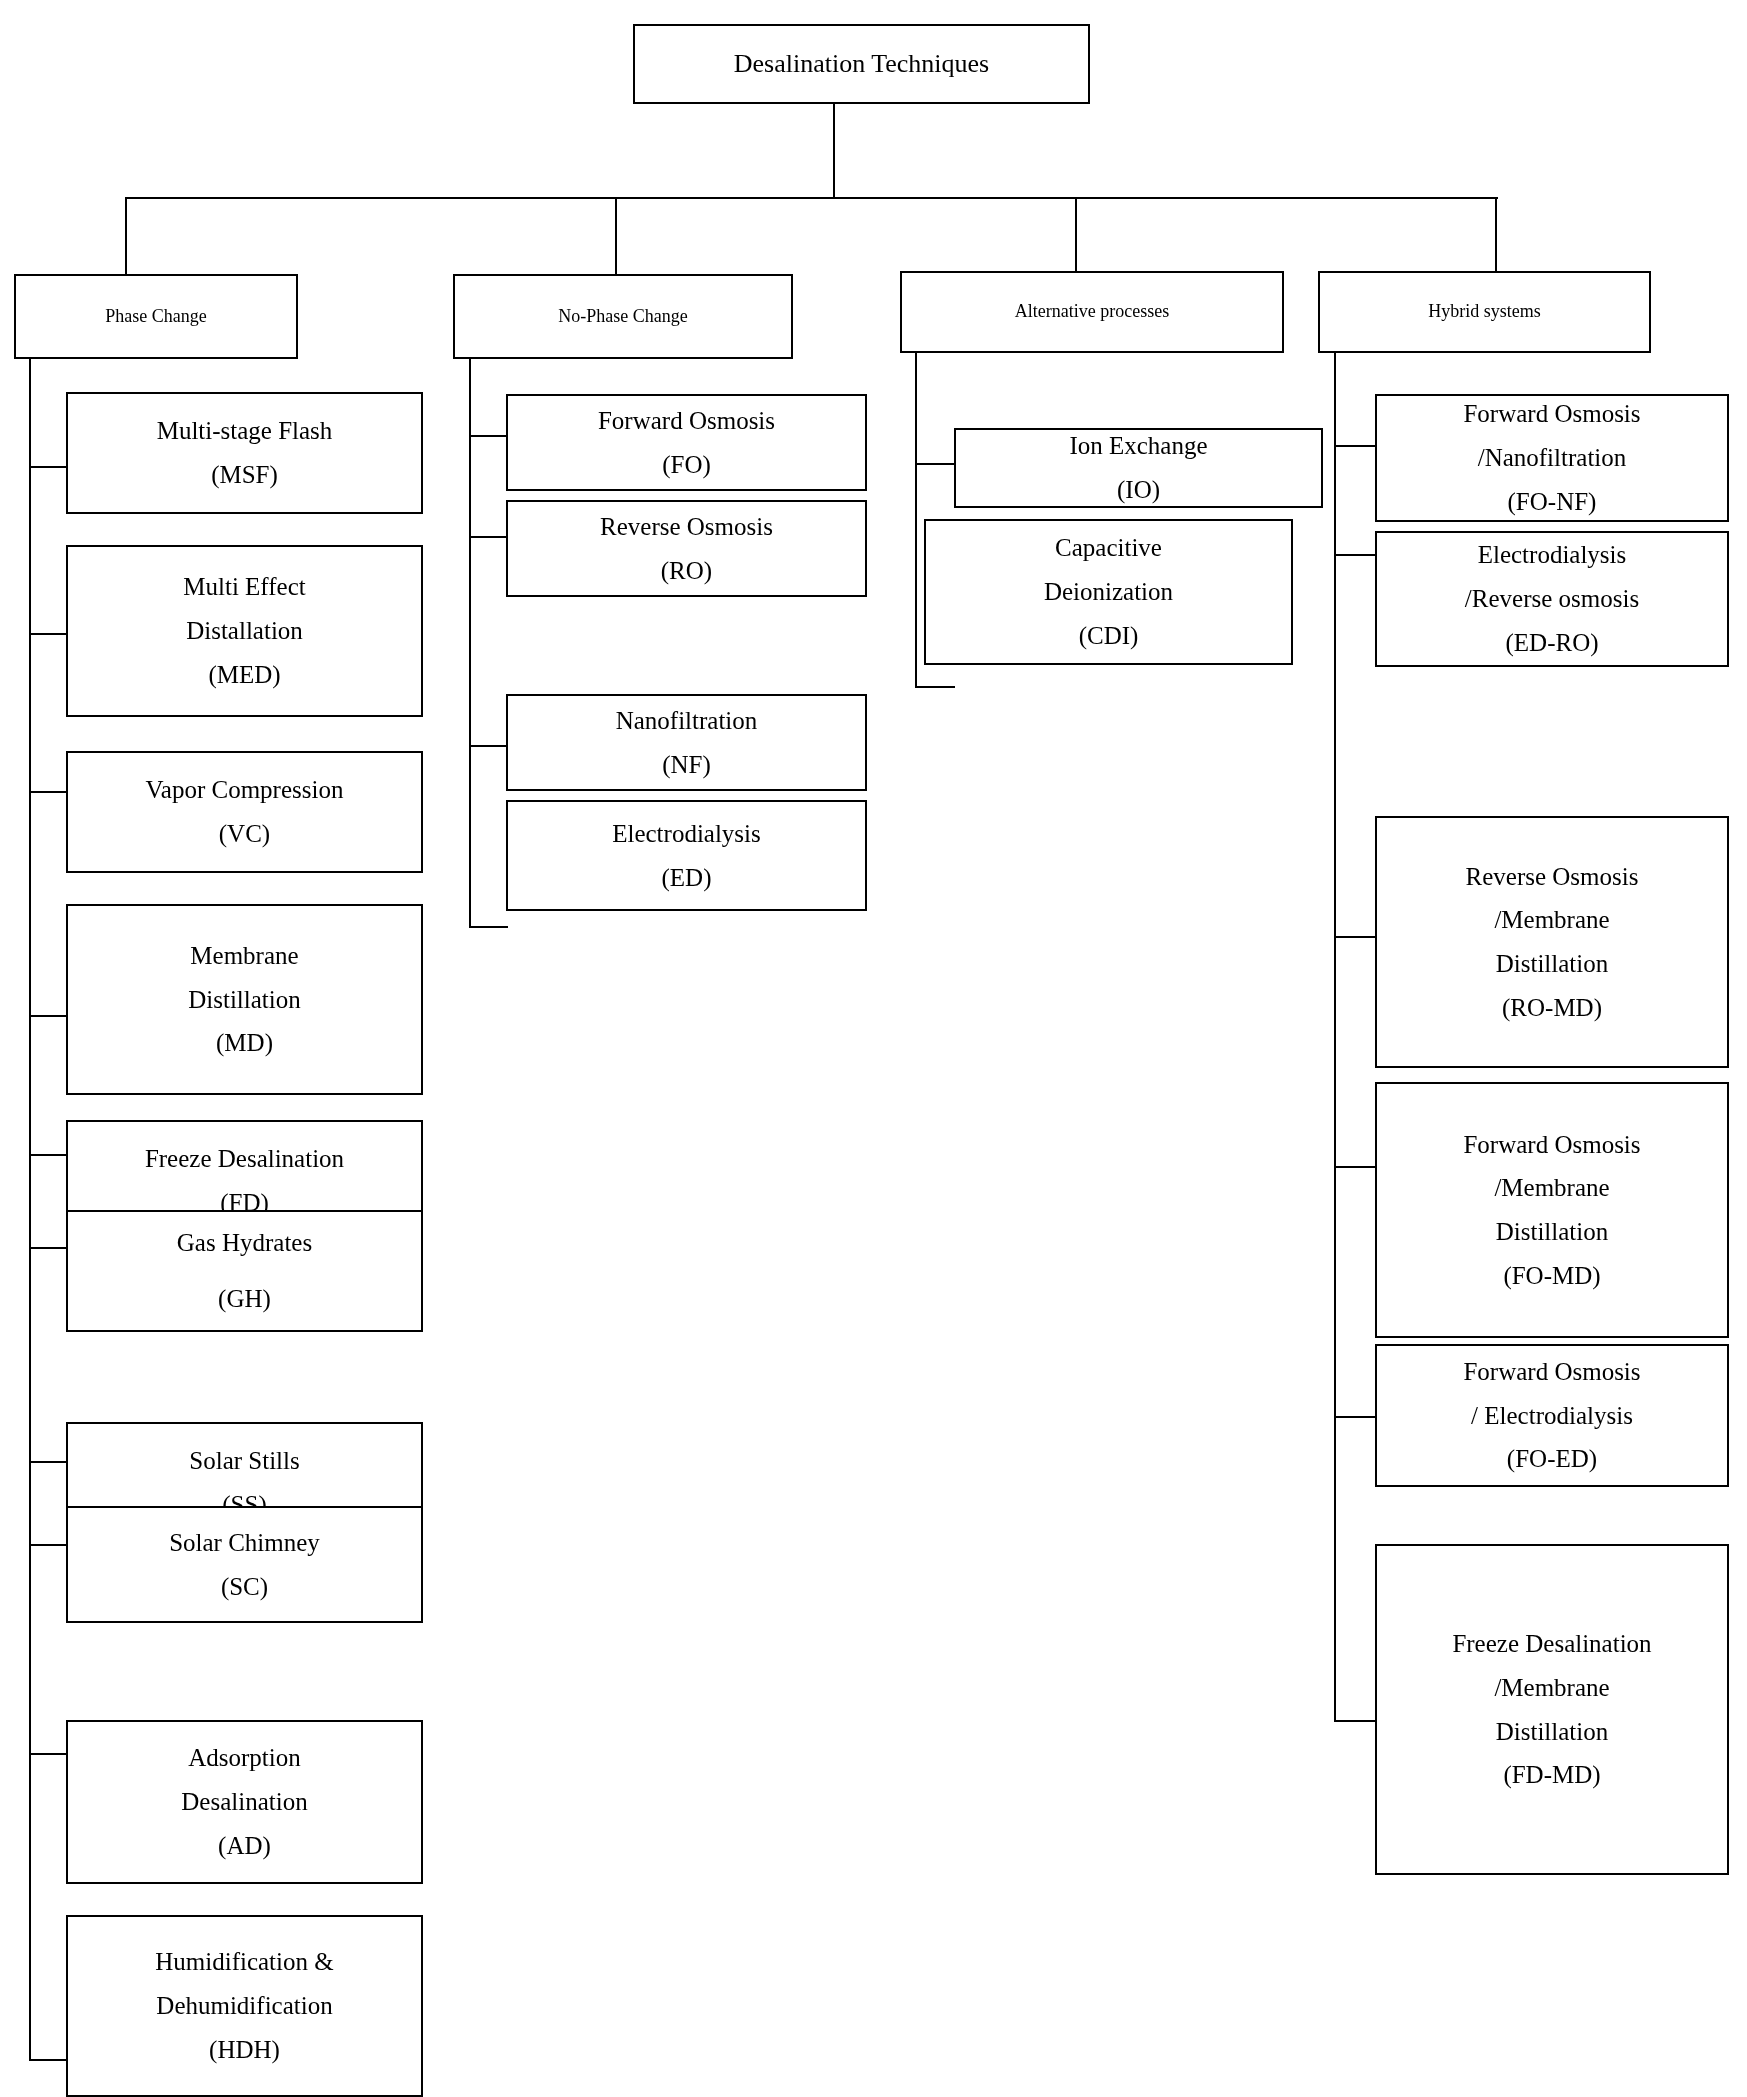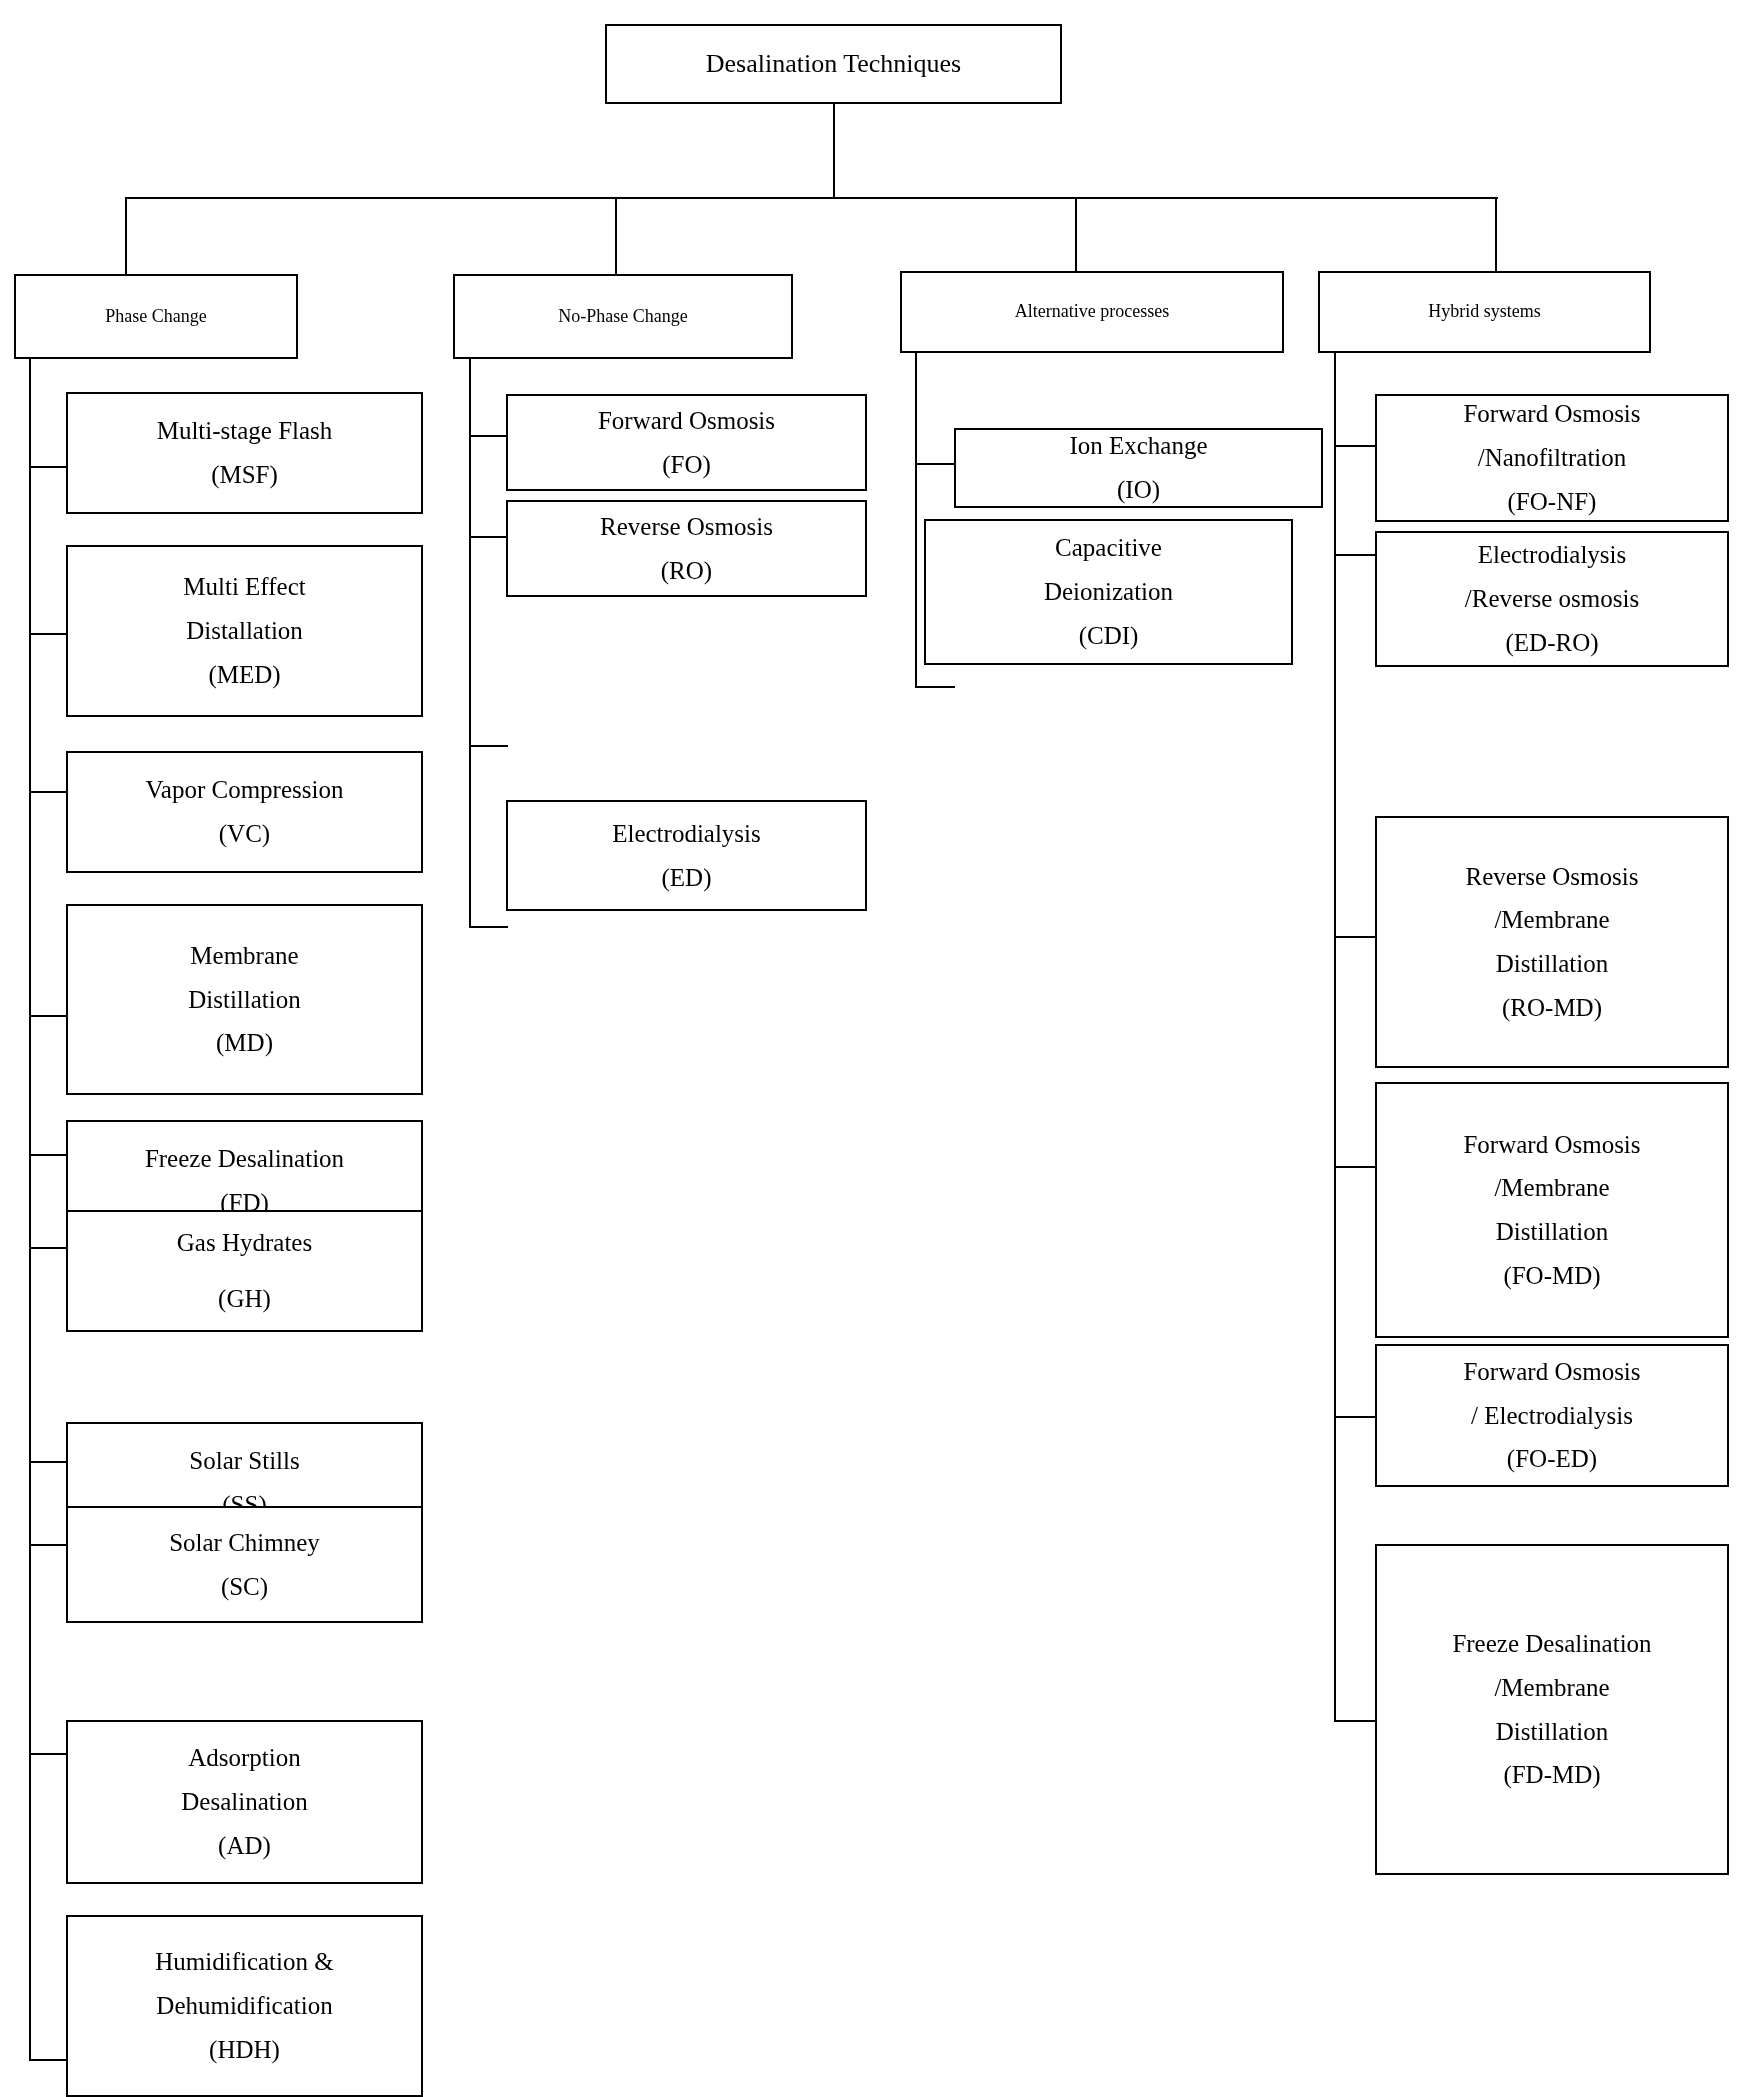--- a/index.html
+++ b/index.html
@@ -35,21 +35,21 @@
     text-align: center;
     line-height: 1.75;
     z-index: 3;
   }
   .node .line {
     display: block;
     white-space: pre;
   }
 
   
-  .node.root      { font-size: 26px; }
+  .node.root      { font-size: 26px; margin-left: 28px; }
   
   .node.category  { font-size: 18px; }
   
   .node.leaf      { font-size: 25px; }
 
   
   .conn {
     position: absolute;
     background: #000000;
     z-index: 1;
@@ -154,20 +154,24 @@
     <span class="line">(FO)</span>
   </div>
 
   <div class="conn h" style="left:469px; top:536px; width:39px;"></div>
   <div class="node leaf" style="left:506px; top:500px; width:361px; height:97px;">
     <span class="line">Reverse Osmosis</span>
     <span class="line">(RO)</span>
   </div>
 
   <div class="conn h" style="left:469px; top:745px; width:39px;"></div>
+  <div class="node leaf" style="left:506px; top:694px; width:361px; height:97px;">
+    <span class="line">Nanofiltration</span>
+    <span class="line">(NF)</span>
+  </div>
 
   <div class="conn h" style="left:469px; top:926px; width:39px;"></div>
   <div class="node leaf" style="left:506px; top:800px; width:361px; height:111px;">
     <span class="line">Electrodialysis</span>
     <span class="line">(ED)</span>
   </div>
 
   <div class="node category" style="left:900px; top:271px; width:384px; height:82px;">
     <span class="line">Alternative processes</span>
   </div>

